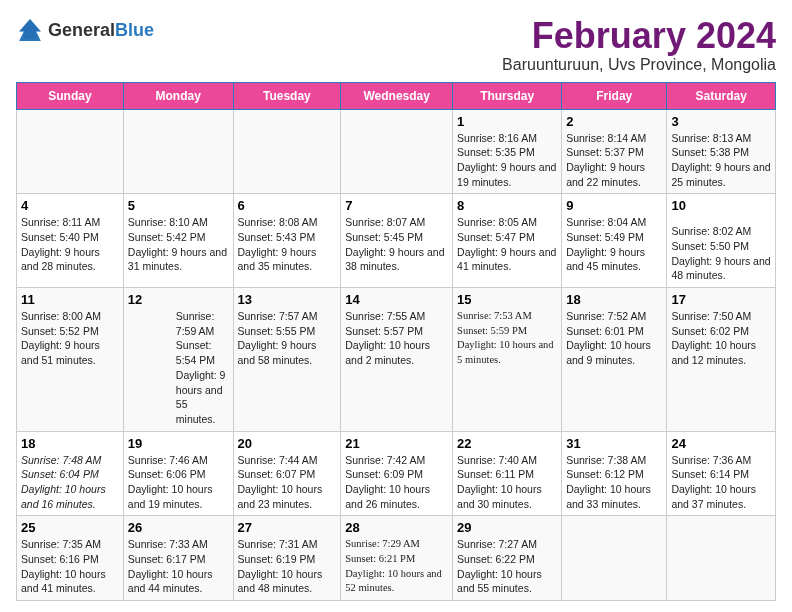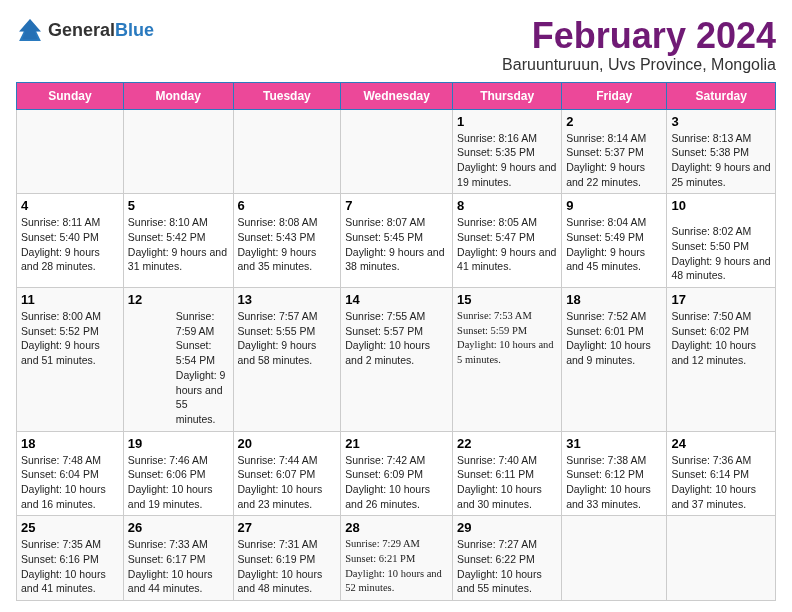--- a/index.html
+++ b/index.html
@@ -233,21 +233,21 @@
         <td>
           <span class="day-number">17</span>
           <div class="day-info" style="white-space: pre-line;">Sunrise: 7:50 AM
 Sunset: 6:02 PM
 Daylight: 10 hours and 12 minutes.</div>
         </td>
       </tr>
       <tr>
         <td>
           <span class="day-number">18</span>
-          <div class="day-info" style="white-space: pre-line;">Sunrise: 7:48 AM
+          <div class="day-info" style="white-space: pre-line; font-style: italic;">Sunrise: 7:48 AM
 Sunset: 6:04 PM
 Daylight: 10 hours and 16 minutes.</div>
         </td>
         <td>
           <span class="day-number">19</span>
           <div class="day-info" style="white-space: pre-line;">Sunrise: 7:46 AM
 Sunset: 6:06 PM
 Daylight: 10 hours and 19 minutes.</div>
         </td>
         <td>

